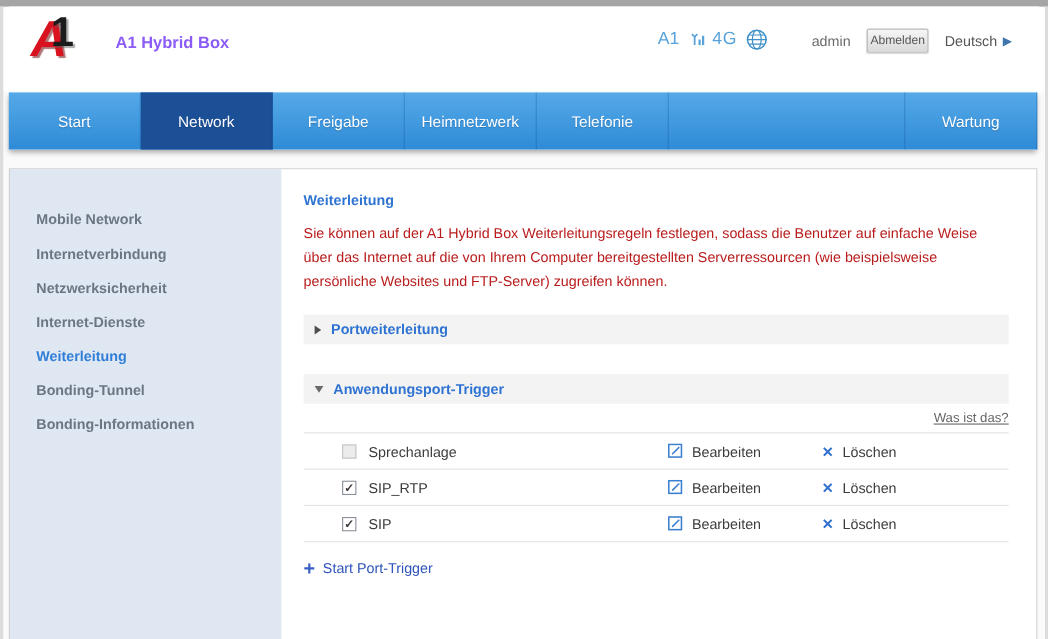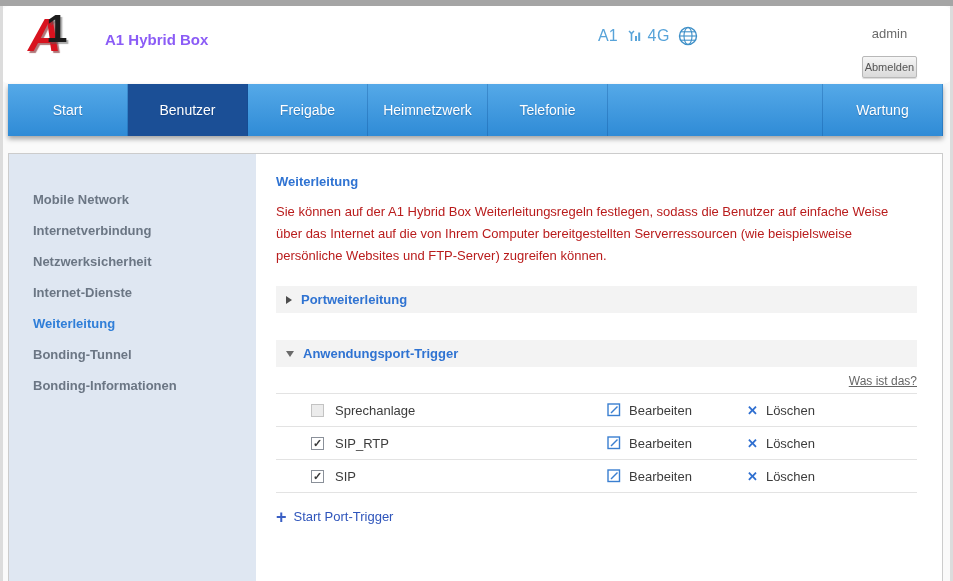--- a/index.html
+++ b/index.html
@@ -17,21 +17,21 @@
   .logo { position:absolute; left:28px; top:2px; width:70px; }
   .logo-a { font-size:46px; font-weight:900; font-style:italic; color:#d8131f;
             text-shadow:2px 2px 1px rgba(110,5,10,.55); letter-spacing:-2px; }
   .logo-1 { font-size:38px; font-weight:900; color:#1c1c1c; margin-left:-13px;
             position:relative; top:-9px; text-shadow:2px 2px 1px rgba(90,90,90,.5); }
   .brand-title { position:absolute; left:105px; top:25px; font-size:15px; font-weight:bold;
                  color:#8b5cf6; }
   .status { position:absolute; left:598px; top:19px; display:flex; align-items:center;
             gap:7px; color:#57a3d9; font-size:16px; }
   .status .net { letter-spacing:.5px; }
-  .user-area { position:absolute; right:33px; top:20px; display:flex; align-items:center; gap:15px;flex-direction:column; }
+  .user-area { position:absolute; right:33px; top:20px; display:flex; align-items:center; gap:15px; }
   .user-name { color:#6a6a6a; font-size:13px; }
   .logout-btn { font-size:11px; color:#555; background:linear-gradient(#f6f6f6,#dadada);
                 border:1px solid #b8b8b8; border-radius:2px; padding:4px 2px; cursor:pointer;
                 box-shadow:0 1px 1px rgba(0,0,0,.15); font-family:"Liberation Sans",sans-serif; }
   .lang { display:flex; align-items:center; gap:5px; color:#555; font-size:13px; cursor:pointer; }
   .lang .chev { color:#3f74ad; font-size:11px; }
 
   
   .nav { margin:0 10px 0 8px; height:52px; display:flex;
          background:linear-gradient(180deg,#55a9e8,#2f8bd6);
@@ -130,21 +130,21 @@
     <button class="logout-btn">Abmelden</button>
     <span class="lang">
       <span>Deutsch</span>
       <span class="chev">▶</span>
     </span>
   </div>
 </div>
 
 <div class="nav">
     <div class="nav-tab">Start</div>
-    <div class="nav-tab active">Benutzer</div>
+    <div class="nav-tab active">Network</div>
     <div class="nav-tab">Freigabe</div>
     <div class="nav-tab">Heimnetzwerk</div>
     <div class="nav-tab">Telefonie</div>
     <div class="nav-spacer"></div>
     <div class="nav-tab">Wartung</div>
   </div>
 
 <div class="wrapper">
   <div class="sidebar">
       <div class="side-item">Mobile Network</div>

